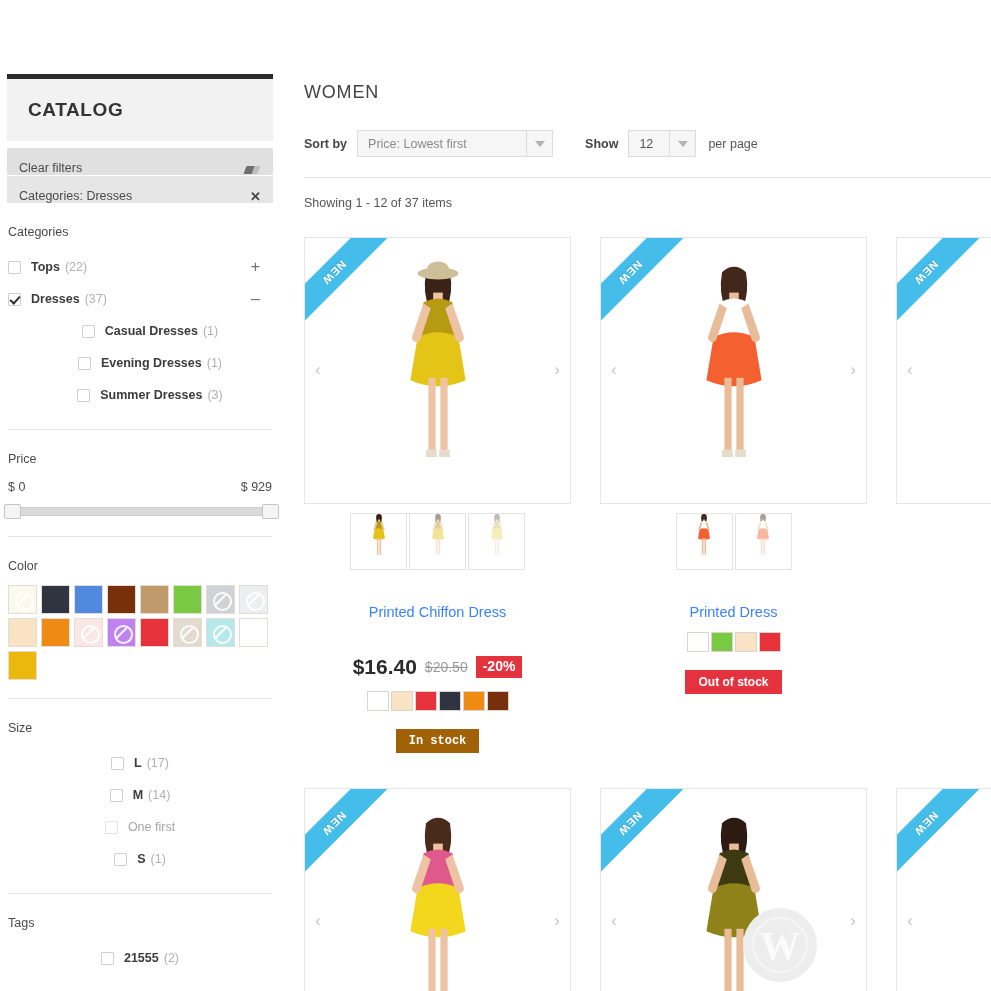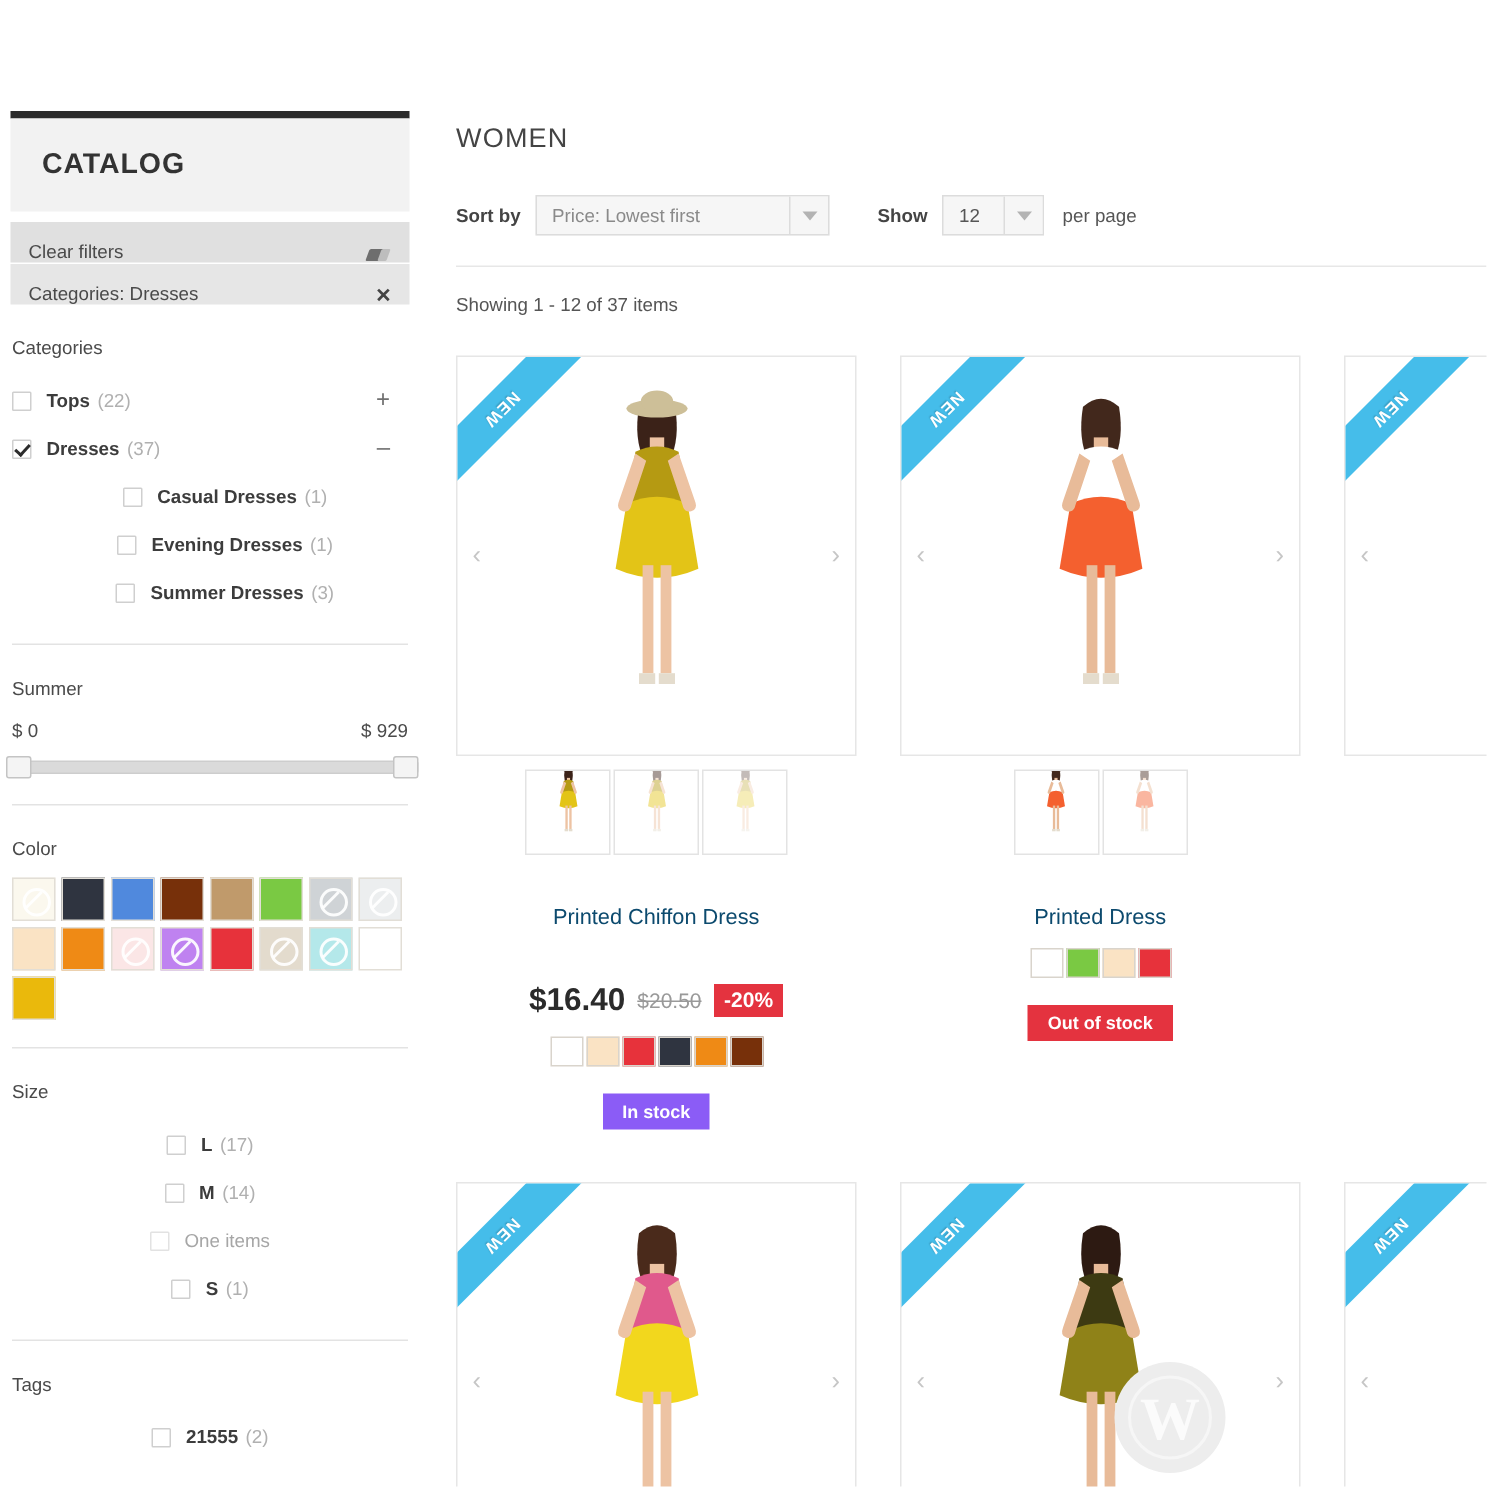--- a/index.html
+++ b/index.html
@@ -173,38 +173,38 @@
   .arrow-nav.next{right:10px;}
 
   
   .model{position:absolute;left:50%;bottom:6px;transform:translateX(-50%);}
   .mini-strip{display:flex;gap:2px;justify-content:center;margin-top:9px;}
   .mini{
     width:57px;height:57px;border:1px solid #e3e3e3;box-sizing:border-box;
     position:relative;overflow:hidden;background:#fff;
   }
   .pname{
-    text-align:center;font-size:14.5px;color:#0c4a6e;margin-top:34px;
+    text-align:center;font-size:14.5px;color:#3b82f6;margin-top:34px;
   }
   .price-row{
     display:flex;align-items:center;justify-content:center;gap:8px;margin-top:35px;
   }
   .price-now{font-size:21px;font-weight:bold;color:#2b2b2b;}
   .price-old{font-size:14px;color:#999;text-decoration:line-through;}
   .badge-disc{
     background:#e4333f;color:#fff;font-size:14px;font-weight:bold;
     padding:2px 7px;line-height:1.25;
   }
   .pcolors{display:flex;gap:2px;justify-content:center;margin-top:12px;}
   .pc{width:22px;height:20px;border:1px solid #d9d4cc;box-sizing:border-box;}
   .stock{
     margin:18px auto 0 auto;display:block;width:fit-content;
     font-size:12px;font-weight:bold;color:#fff;padding:5px 13px;
   }
-  .stock.in{background:#8b5cf6;}
+  .stock.in{background:#a16207;font-family:Liberation Mono, monospace;}
   .stock.out{background:#e4333f;}
 
   
   .watermark{
     position:absolute;right:9px;bottom:9px;width:74px;height:74px;
     border-radius:50%;background:#ededed;
     display:flex;align-items:center;justify-content:center;
     color:#fbfbfb;font-size:40px;font-weight:bold;font-family:"Liberation Serif",serif;
   }
   .watermark:after{
@@ -267,21 +267,21 @@
       <div class="chk-row sub">
         <span class="cbox"></span>
         <span class="lbl">Summer Dresses</span>
         <span class="cnt">(3)</span>
       </div>
 
       <div class="divider"></div>
     </div>
 
     <div class="facet">
-      <div class="facet-title">Summer</div>
+      <div class="facet-title">Price</div>
       <div class="price-vals">
         <span>$ 0</span>
         <span>$ 929</span>
       </div>
       <div class="slider">
         <div class="slider-track"></div>
         <div class="slider-handle left"></div>
         <div class="slider-handle right"></div>
       </div>
       <div class="divider"></div>
@@ -333,21 +333,21 @@
         <span class="lbl">L</span>
         <span class="cnt">(17)</span>
       </div>
       <div class="chk-row">
         <span class="cbox"></span>
         <span class="lbl">M</span>
         <span class="cnt">(14)</span>
       </div>
       <div class="chk-row">
         <span class="cbox faded"></span>
-        <span class="lbl light">One items</span>
+        <span class="lbl light">One first</span>
       </div>
       <div class="chk-row">
         <span class="cbox"></span>
         <span class="lbl">S</span>
         <span class="cnt">(1)</span>
       </div>
 
       <div class="divider"></div>
     </div>
 

